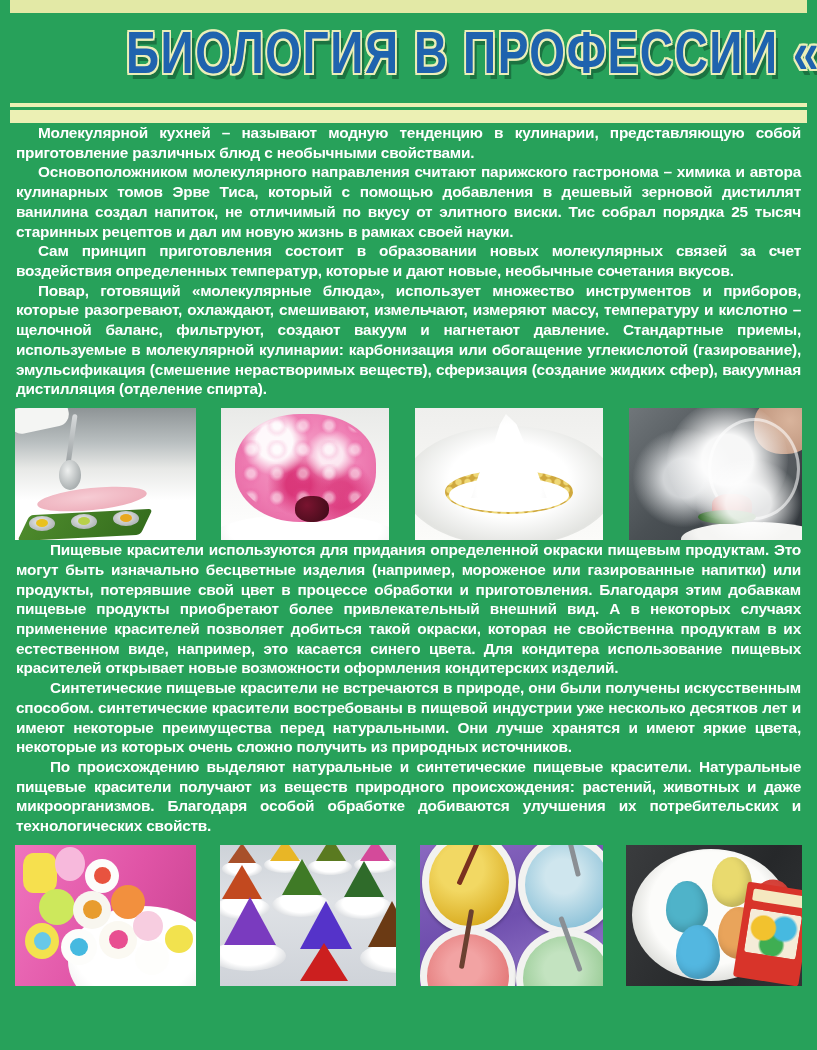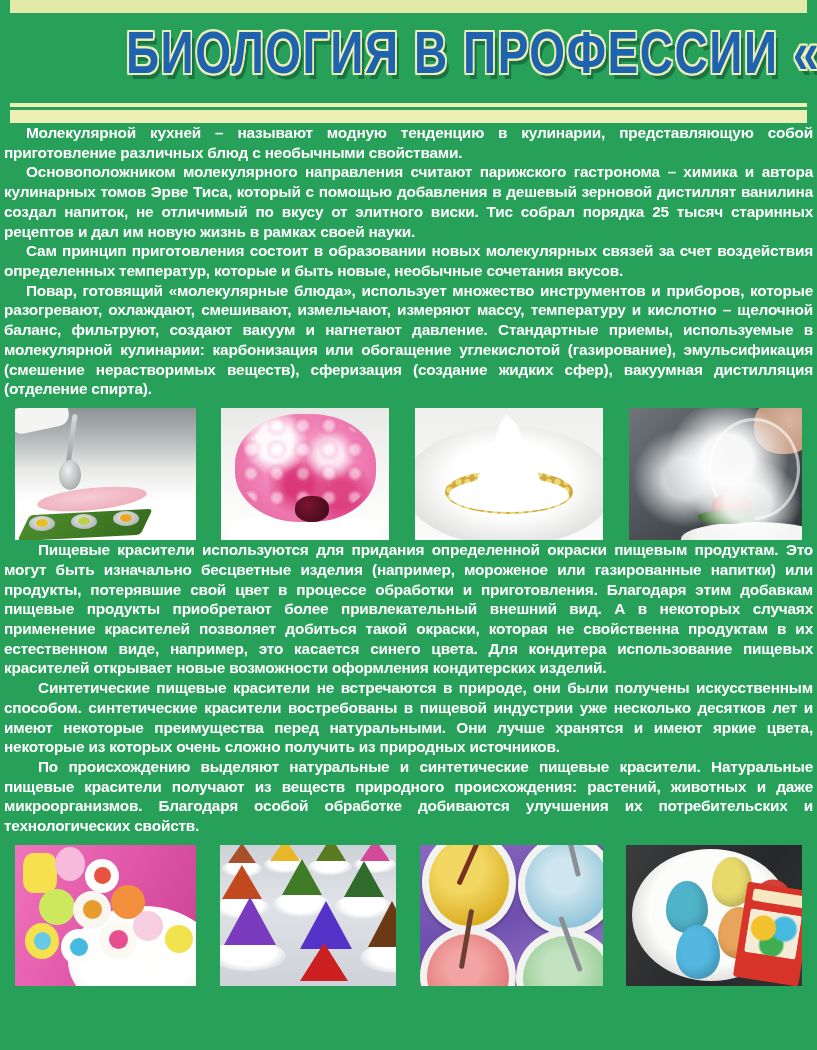--- a/index.html
+++ b/index.html
@@ -24,21 +24,21 @@
       -2px 0 0 #ecefb8, 2px 0 0 #ecefb8, 0 -2px 0 #ecefb8, 0 2px 0 #ecefb8,
       5px 6px 0 rgba(15,70,40,.5);
   }
 
   .section-heading{text-align:center;margin:8px 0 6px 0;white-space:nowrap;}
   .section-heading span{
     display:inline-block;transform:scaleX(.8);transform-origin:center;
     font-size:33px;font-weight:bold;letter-spacing:1px;color:#f2f3c6;line-height:1.1;
   }
 
-  .bodytext{padding:0 4px;color:#fff;}
+  .bodytext{padding:0 16px;color:#fff;}
   .bodytext p{
     margin:0;text-align:justify;font-weight:bold;
     font-size:15.4px;line-height:1.28;letter-spacing:-.2px;
   }
   .sec1 p{text-indent:22px;}
   .sec2 p{text-indent:34px;}
 
   
   .photo-row{display:flex;justify-content:space-between;padding:0 15px;margin-top:9px;}
   .photo{position:relative;overflow:hidden;background:#ddd;}
@@ -170,21 +170,21 @@
     <span class="page-title">БИОЛОГИЯ В ПРОФЕССИИ «ПОВАР»</span>
   </div>
   <div class="line-thin"></div>
   <div class="line-thick"></div>
 </header>
 
 <section>
   <div class="bodytext sec1">
     <p>Молекулярной кухней – называют модную тенденцию в кулинарии, представляющую собой приготовление различных блюд с необычными свойствами.</p>
     <p>Основоположником молекулярного направления считают парижского гастронома – химика и автора кулинарных томов Эрве Тиса, который с помощью добавления в дешевый зерновой дистиллят ванилина создал напиток, не отличимый по вкусу от элитного виски. Тис собрал порядка 25 тысяч старинных рецептов и дал им новую жизнь в рамках своей науки.</p>
-    <p>Сам принцип приготовления состоит в образовании новых молекулярных связей за счет воздействия определенных температур, которые и быть новые, необычные сочетания вкусов.</p>
+    <p>Сам принцип приготовления состоит в образовании новых молекулярных связей за счет воздействия определенных температур, которые и дают новые, необычные сочетания вкусов.</p>
     <p>Повар, готовящий «молекулярные блюда», использует множество инструментов и приборов, которые разогревают, охлаждают, смешивают, измельчают, измеряют массу, температуру и кислотно – щелочной баланс, фильтруют, создают вакуум и нагнетают давление. Стандартные приемы, используемые в молекулярной кулинарии: карбонизация или обогащение углекислотой (газирование), эмульсификация (смешение нерастворимых веществ), сферизация (создание жидких сфер), вакуумная дистилляция (отделение спирта).</p>
   </div>
 
   <div class="photo-row row1">
     <div class="photo ph-1">
       <div class="abs p1-glove"></div>
       <div class="abs p1-spoonhandle"></div>
       <div class="abs p1-spoonbowl"></div>
       <div class="abs p1-smear"></div>
       <div class="abs p1-leaf"></div>

